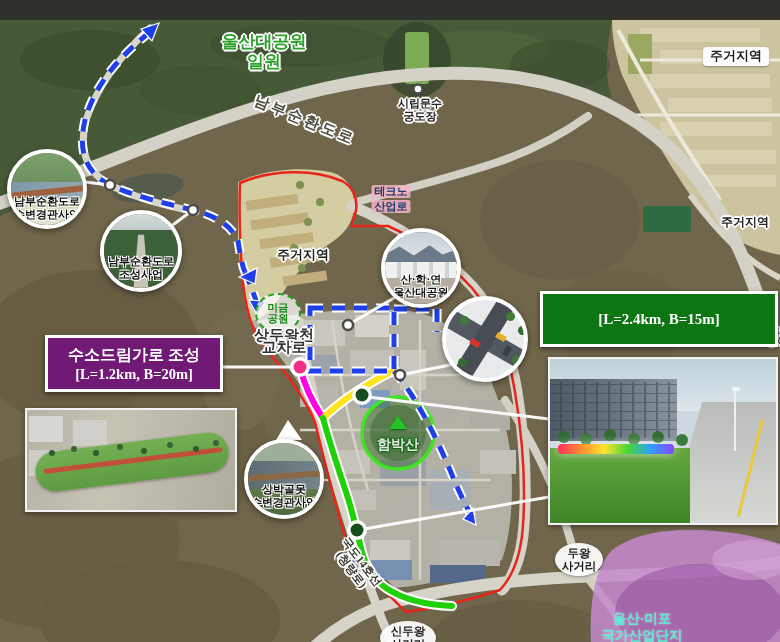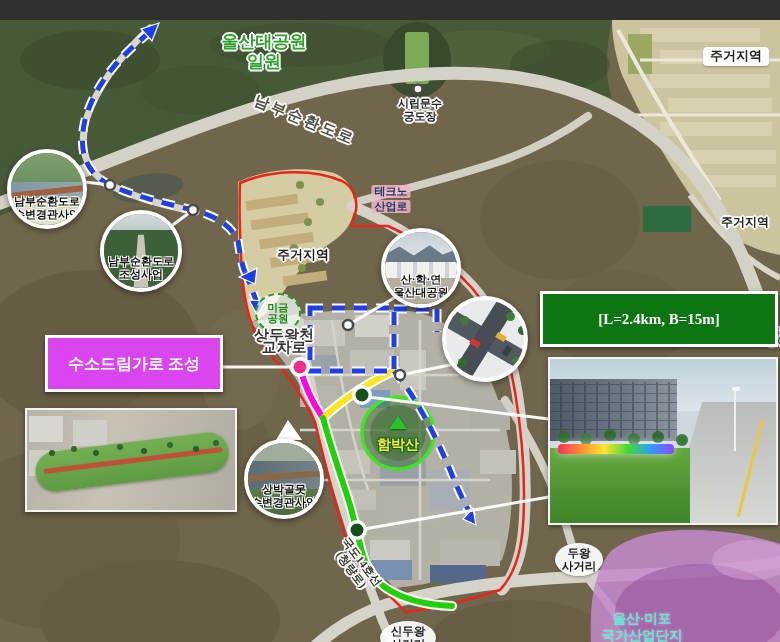--- a/index.html
+++ b/index.html
@@ -19,28 +19,28 @@
   .pcircle .ph{position:absolute;left:0;right:0;}
   .pcircle .cap{position:absolute;left:0;right:0;bottom:7px;text-align:center;
         font-weight:bold;font-size:11px;line-height:13px;color:#111;}
   .cap.halo{text-shadow:-1px -1px 0 #fff,1px -1px 0 #fff,-1px 1px 0 #fff,1px 1px 0 #fff;}
   
   .callout{position:absolute;border:3px solid #fff;color:#fff;text-align:center;
            display:flex;flex-direction:column;justify-content:center;
            box-shadow:0 2px 5px rgba(0,0,0,.5);font-weight:bold;}
   .callout .t1{font-size:17px;line-height:22px;}
   .callout .t2{font-size:15px;line-height:19px;}
-  .callout.pink{background:#d946ef;}
+  .callout.pink{background:#701a75;}
   .callout.green{background:#0d7512;}
   
   .photo{position:absolute;overflow:hidden;border:2px solid #f2f2f2;box-shadow:0 2px 5px rgba(0,0,0,.4);}
   .mtn-tri{position:absolute;width:0;height:0;border-left:9px solid transparent;
            border-right:9px solid transparent;border-bottom:13px solid #27c427;
            filter:drop-shadow(0 1px 1px #0a4a0a);}
-  .hambak-txt{position:absolute;font-weight:bold;font-size:14px;color:#fde047;white-space:nowrap;
+  .hambak-txt{position:absolute;font-weight:bold;font-size:14px;color:#e5e5e5;white-space:nowrap;
       text-shadow:-1px -1px 0 #0e6b12,1px -1px 0 #0e6b12,-1px 1px 0 #0e6b12,1px 1px 0 #0e6b12,0 0 4px #0e6b12;}
   .chip{background:rgba(243,180,195,.85);color:#1c3a6e;font-weight:bold;font-size:11px;
         line-height:13px;padding:0 3px;border-radius:2px;}
 </style>
 </head>
 <body>
 
 <div class="stage">
 
   <svg class="abs" width="780" height="642" viewBox="0 0 780 642" style="left:0;top:0">
@@ -333,20 +333,21 @@
     <div class="ph" style="top:42%;height:9%;background:#8a6844;transform:rotate(-4deg);"></div>
     <div class="ph" style="top:64%;height:36%;background:linear-gradient(#5d7a4a,#4e6a3e);"></div>
     <div class="cap halo" style="bottom:6px;">
       <div>상박골못</div>
       <div>수변경관사업</div>
     </div>
   </div>
 
   <div class="callout pink" style="left:45px;top:315px;width:178px;height:57px;">
     <div class="t1" style="font-size:16px;line-height:21px;">수소드림가로 조성</div>
+    <div class="t2" style="font-size:14.5px;line-height:18px;">[L=1.2km, B=20m]</div>
   </div>
 
   <div class="callout green" style="left:540px;top:271px;width:238px;height:56px;">
     <div class="t2">[L=2.4km, B=15m]</div>
   </div>
 
   <div class="photo" style="left:25px;top:388px;width:212px;height:104px;background:linear-gradient(100deg,#b6b2a6,#c6c2b4 40%,#b0aca0);">
     <div class="abs" style="left:2px;top:6px;width:34px;height:26px;background:#d8d6d0;
          box-shadow:0 34px 0 #cfccc4,44px 4px 0 #d0cec8;"></div>
     <div class="abs" style="left:8px;top:32px;width:194px;height:40px;border-radius:20px;

